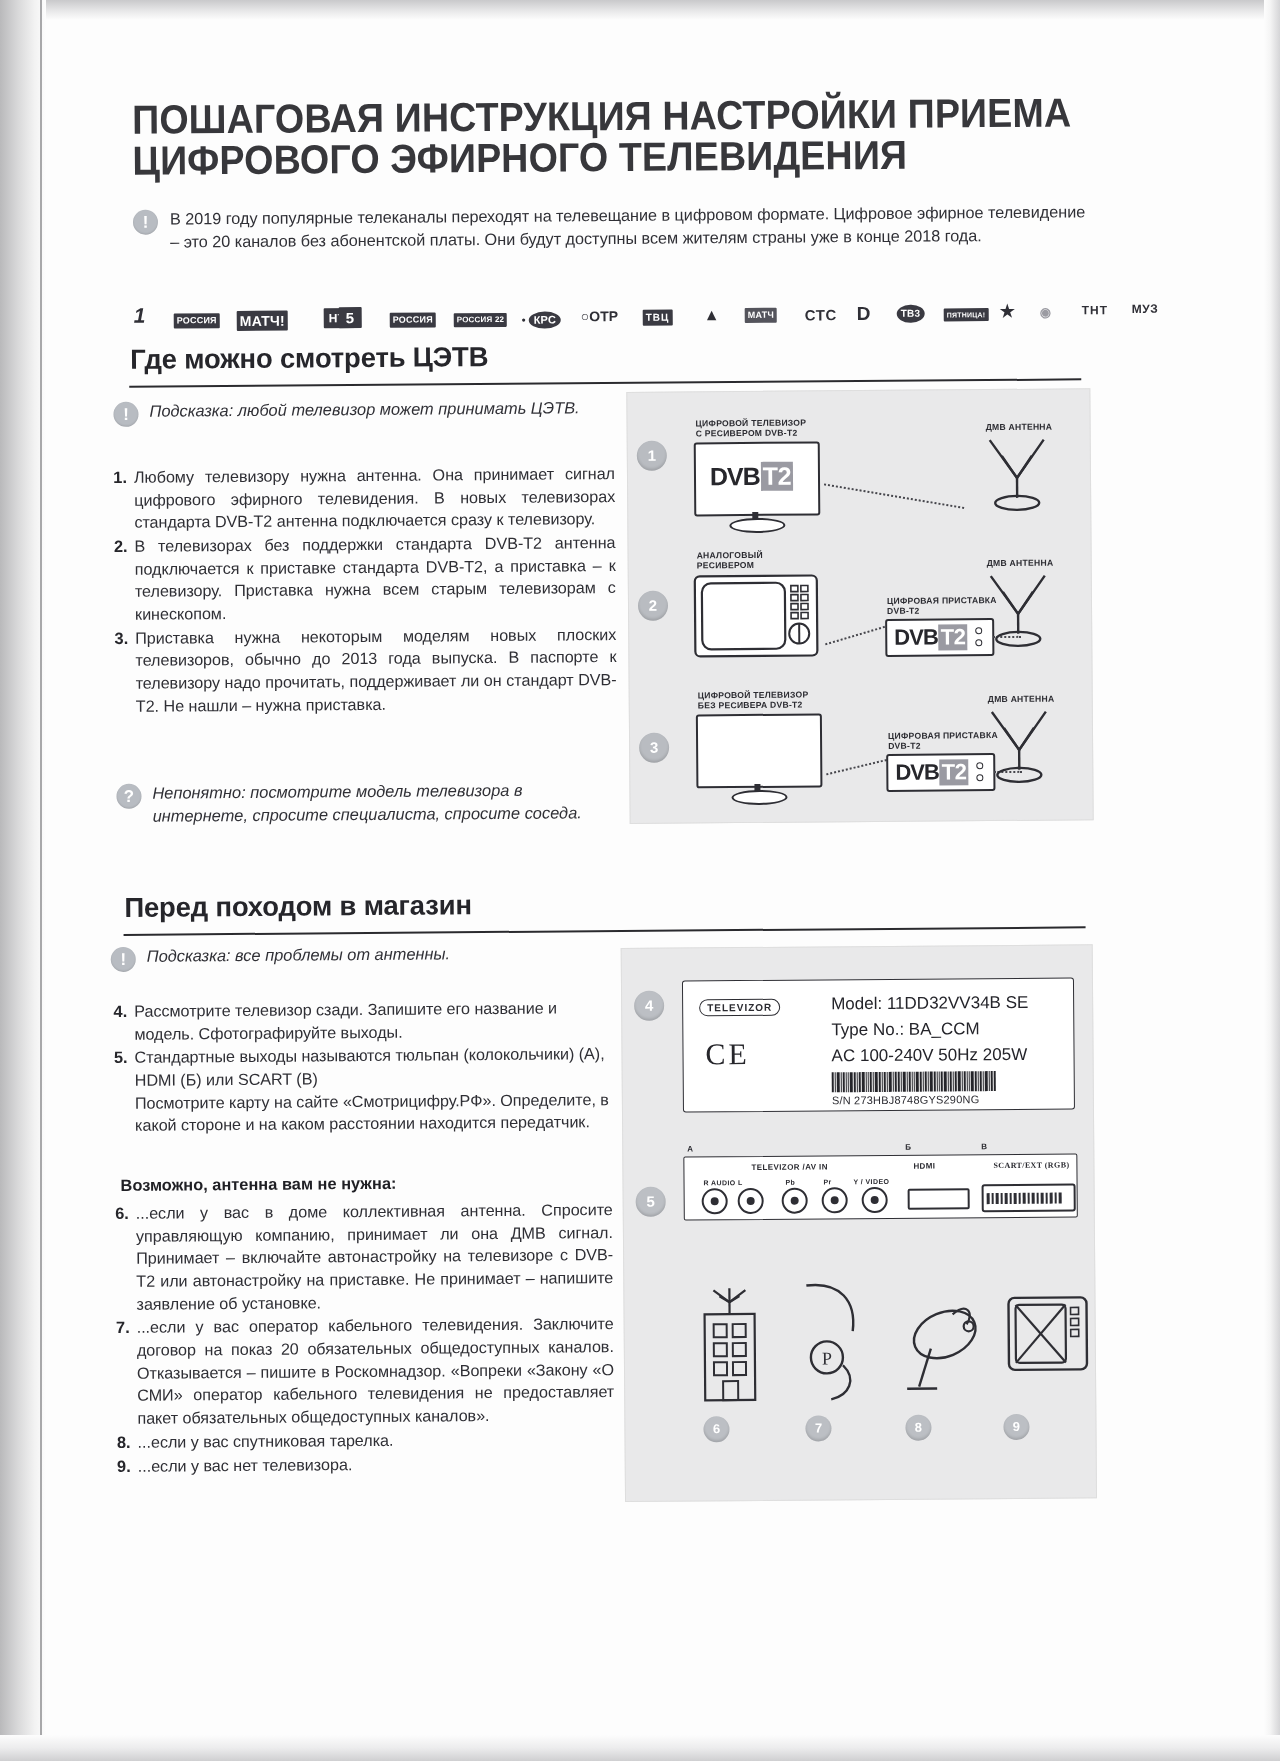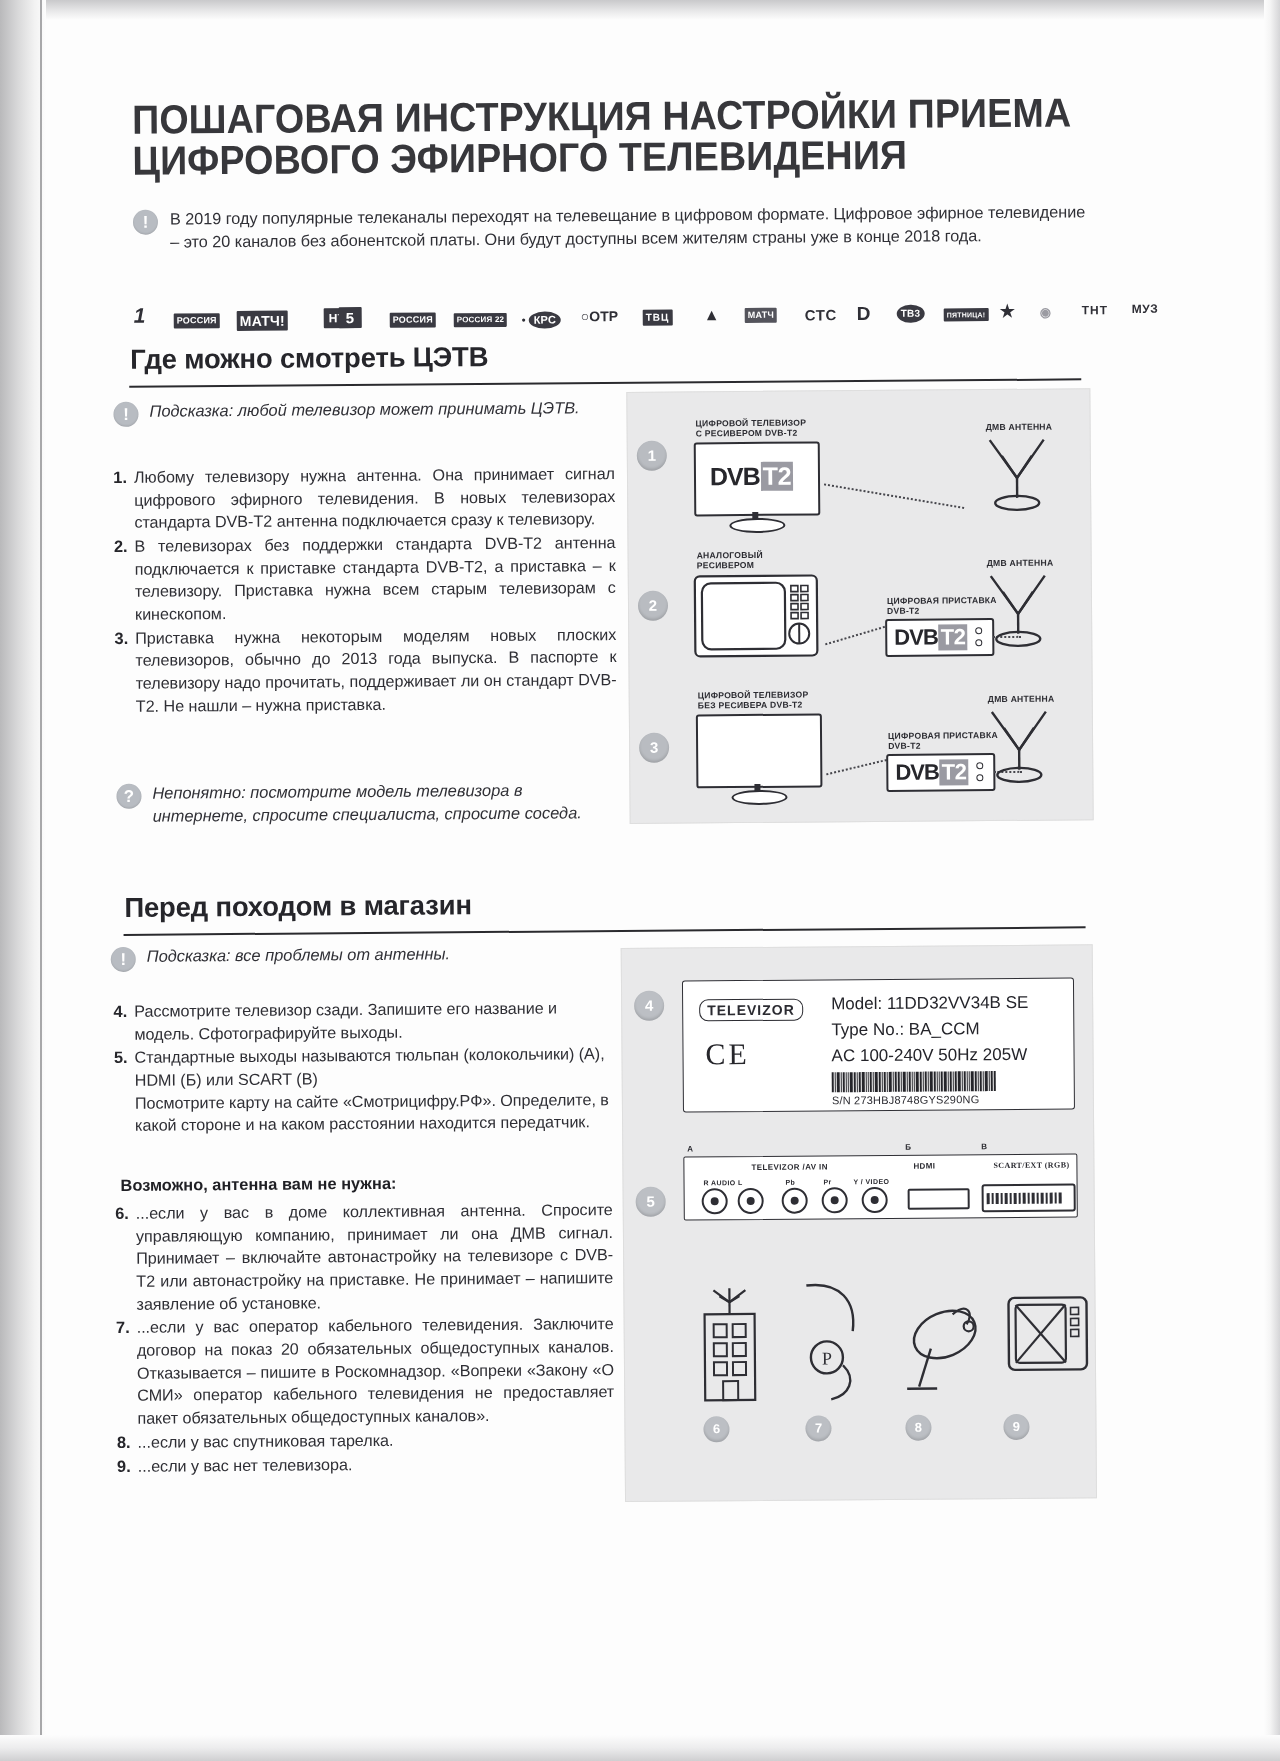--- a/index.html
+++ b/index.html
@@ -260,21 +260,21 @@
   .plate-txt {
     position: absolute;
     font-size: 17px;
     line-height: 1.37;
     color: #24242a;
     font-family: "Liberation Sans", sans-serif;
     white-space: pre-line;
   }
   .plate-brand {
     position: absolute;
-    font-size: 14px;
+    font-size: 10px;
     font-weight: 700;
     letter-spacing: 1px;
     color: #2b2b31;
     border: 1.4px solid #2b2b31;
     border-radius: 9px;
     padding: 2px 7px;
   }
   .ce-mark {
     position: absolute;
     font-size: 30px;

